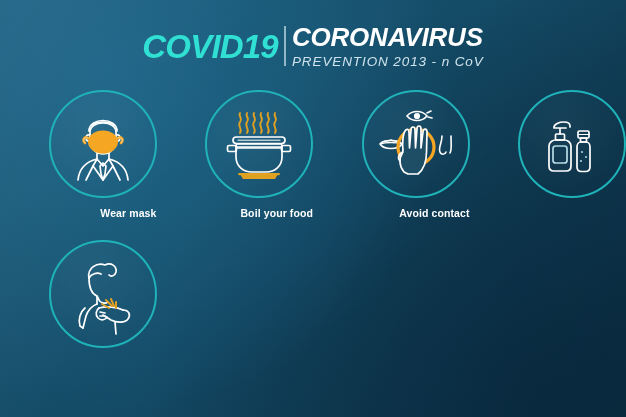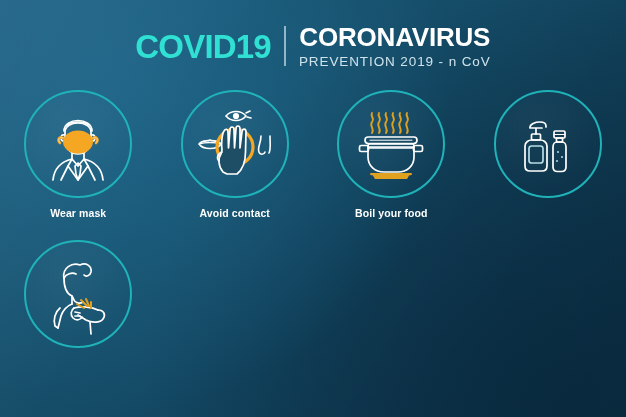--- a/index.html
+++ b/index.html
@@ -31,42 +31,42 @@
 
   
   .header {
     position: absolute;
     left: 0;
     top: 24px;
     width: 626px;
     display: flex;
     align-items: center;
     justify-content: center;
-    gap: 13px;
+    gap: 6px;
+    font-style: italic;
   }
   .brand {
     font-size: 33px;
     font-weight: bold;
     letter-spacing: -0.8px;
     color: #2fe0d3;
     line-height: 1;
     white-space: nowrap;
   }
   .divider {
     width: 2px;
     height: 40px;
     background: #b9d7e2;
     opacity: 0.75;
   }
   .titleblock {
     display: flex;
     flex-direction: column;
     justify-content: center;
     line-height: 1;
-    text-align: center;
   }
   .title-main {
     font-size: 26px;
     font-weight: bold;
     color: #ffffff;
     letter-spacing: -0.2px;
     white-space: nowrap;
   }
   .title-sub {
     margin-top: 5px;
@@ -82,21 +82,21 @@
     left: 0;
     top: 90px;
     width: 626px;
     display: grid;
     grid-template-columns: repeat(4, 156.5px);
     grid-auto-rows: 150px;
   }
   .cell {
     display: flex;
     flex-direction: column;
-    align-items: center;
+    align-items: flex-end;
   }
   .circle {
     position: relative;
     width: 108px;
     height: 108px;
     border-radius: 50%;
     border: 2px solid #1fb2b8;
     box-sizing: border-box;
     display: flex;
     align-items: center;
@@ -117,21 +117,21 @@
 </head>
 <body>
 
 <div id="poster">
 
   <div class="header">
     <div class="brand">COVID19</div>
     <div class="divider"></div>
     <div class="titleblock">
       <div class="title-main">CORONAVIRUS</div>
-      <div class="title-sub">PREVENTION 2019 - n CoV</div>
+      <div class="title-sub">PREVENTION 2013 - n CoV</div>
     </div>
   </div>
 
   <div class="grid">
 
     <div class="cell">
       <div class="circle">
         <svg width="88" height="88" viewBox="0 0 88 88">
           <g fill="none" stroke="#ffffff" stroke-width="1.7" stroke-linecap="round" stroke-linejoin="round">
 
@@ -163,55 +163,20 @@
             <path d="M29 38 C25 36, 23 40, 26 43" fill="none" stroke="#f5a623" stroke-width="2.6" stroke-linecap="round"></path>
             <path d="M59 38 C63 36, 65 40, 62 43" fill="none" stroke="#f5a623" stroke-width="2.6" stroke-linecap="round"></path>
             <path d="M29 38 C25 36, 23 40, 26 43" fill="none" stroke="#ffffff" stroke-width="0.9" stroke-linecap="round" opacity="0.55"></path>
             <path d="M59 38 C63 36, 65 40, 62 43" fill="none" stroke="#ffffff" stroke-width="0.9" stroke-linecap="round" opacity="0.55"></path>
           </g>
         </svg>
       </div>
       <div class="caption">Wear mask</div>
     </div>
 
-
-    <div class="cell">
-      <div class="circle">
-        <svg width="88" height="88" viewBox="0 0 88 88">
-
-          <g fill="none" stroke="#ffffff" stroke-width="1.6" stroke-linecap="round">
-            <path d="M35 16 C40 10, 50 10, 55 16 C50 22, 40 22, 35 16 Z"></path>
-            <circle cx="45" cy="16" r="3.1" fill="#ffffff" stroke="none"></circle>
-            <path d="M55 13 L59 11 M56 17 L60 18"></path>
-          </g>
-
-          <g fill="none" stroke="#ffffff" stroke-width="1.6" stroke-linejoin="round">
-            <path d="M8 44 C12 39, 16 42, 19 40 C22 42, 26 39, 30 44 C26 50, 12 50, 8 44 Z"></path>
-            <path d="M8 44 C14 42, 24 42, 30 44"></path>
-          </g>
-
-          <g fill="none" stroke="#ffffff" stroke-width="1.6" stroke-linecap="round">
-            <path d="M70 36 C70 43, 66 48, 68 52 C69 55, 73 55, 74 52"></path>
-            <path d="M79 36 C79 44, 80 49, 78 53"></path>
-          </g>
-
-          <circle cx="44" cy="47" r="18" fill="none" stroke="#f5a623" stroke-width="3.2"></circle>
-
-          <path d="M32 72 C27 66, 27 58, 30 54 L31 50
-                   C30 44, 31 34, 33 31 C34.5 28.5, 37 29, 37 32 L37.5 48
-                   L39 30 C39 26, 43 26, 43 30 L43.5 48
-                   L45 29 C45 25, 49 25, 49 29 L49 48
-                   L51 32 C51.5 28, 55 28.5, 55 32 L54.5 52
-                   C54.5 62, 51 70, 46 74 L36 74 Z" fill="#1d4e66" stroke="#ffffff" stroke-width="1.7" stroke-linejoin="round"></path>
-
-          <path d="M31 52 C27 53, 25 58, 28 61" fill="none" stroke="#ffffff" stroke-width="1.7" stroke-linecap="round"></path>
-        </svg>
-      </div>
-      <div class="caption">Avoid contact</div>
-    </div>
 
     <div class="cell">
       <div class="circle">
         <svg width="88" height="88" viewBox="0 0 88 88">
 
           <g fill="none" stroke="#e0a020" stroke-width="1.9" stroke-linecap="round">
             <path d="M25 33 C28 29, 22 26, 25 22 C28 18, 23 16, 25 13"></path>
             <path d="M32 33 C35 29, 29 26, 32 22 C35 18, 30 16, 32 13"></path>
             <path d="M39 33 C42 29, 36 26, 39 22 C42 18, 37 16, 39 13"></path>
             <path d="M46 33 C49 29, 43 26, 46 22 C49 18, 44 16, 46 13"></path>
@@ -231,20 +196,55 @@
             <rect x="66.5" y="45.5" width="9" height="6" rx="1.6"></rect>
           </g>
 
           <g>
             <path d="M25 74 L63 74 L60 79 L28 79 Z" fill="#e0a020"></path>
             <rect x="23" y="73" width="42" height="2.2" rx="1.1" fill="#e0a020"></rect>
           </g>
         </svg>
       </div>
       <div class="caption">Boil your food</div>
+    </div>
+
+    <div class="cell">
+      <div class="circle">
+        <svg width="88" height="88" viewBox="0 0 88 88">
+
+          <g fill="none" stroke="#ffffff" stroke-width="1.6" stroke-linecap="round">
+            <path d="M35 16 C40 10, 50 10, 55 16 C50 22, 40 22, 35 16 Z"></path>
+            <circle cx="45" cy="16" r="3.1" fill="#ffffff" stroke="none"></circle>
+            <path d="M55 13 L59 11 M56 17 L60 18"></path>
+          </g>
+
+          <g fill="none" stroke="#ffffff" stroke-width="1.6" stroke-linejoin="round">
+            <path d="M8 44 C12 39, 16 42, 19 40 C22 42, 26 39, 30 44 C26 50, 12 50, 8 44 Z"></path>
+            <path d="M8 44 C14 42, 24 42, 30 44"></path>
+          </g>
+
+          <g fill="none" stroke="#ffffff" stroke-width="1.6" stroke-linecap="round">
+            <path d="M70 36 C70 43, 66 48, 68 52 C69 55, 73 55, 74 52"></path>
+            <path d="M79 36 C79 44, 80 49, 78 53"></path>
+          </g>
+
+          <circle cx="44" cy="47" r="18" fill="none" stroke="#f5a623" stroke-width="3.2"></circle>
+
+          <path d="M32 72 C27 66, 27 58, 30 54 L31 50
+                   C30 44, 31 34, 33 31 C34.5 28.5, 37 29, 37 32 L37.5 48
+                   L39 30 C39 26, 43 26, 43 30 L43.5 48
+                   L45 29 C45 25, 49 25, 49 29 L49 48
+                   L51 32 C51.5 28, 55 28.5, 55 32 L54.5 52
+                   C54.5 62, 51 70, 46 74 L36 74 Z" fill="#1d4e66" stroke="#ffffff" stroke-width="1.7" stroke-linejoin="round"></path>
+
+          <path d="M31 52 C27 53, 25 58, 28 61" fill="none" stroke="#ffffff" stroke-width="1.7" stroke-linecap="round"></path>
+        </svg>
+      </div>
+      <div class="caption">Avoid contact</div>
     </div>
 
     <div class="cell">
       <div class="circle">
         <svg width="88" height="88" viewBox="0 0 88 88">
           <g fill="none" stroke="#ffffff" stroke-width="1.7" stroke-linejoin="round" stroke-linecap="round">
 
             <path d="M26 28 L38 28 M32 28 L32 34"></path>
             <path d="M26 27.2 C26 24, 31 22, 36 22 C40 22, 42 24, 42 26 L42 27"></path>
             <rect x="27.5" y="34" width="9" height="6" rx="1"></rect>

